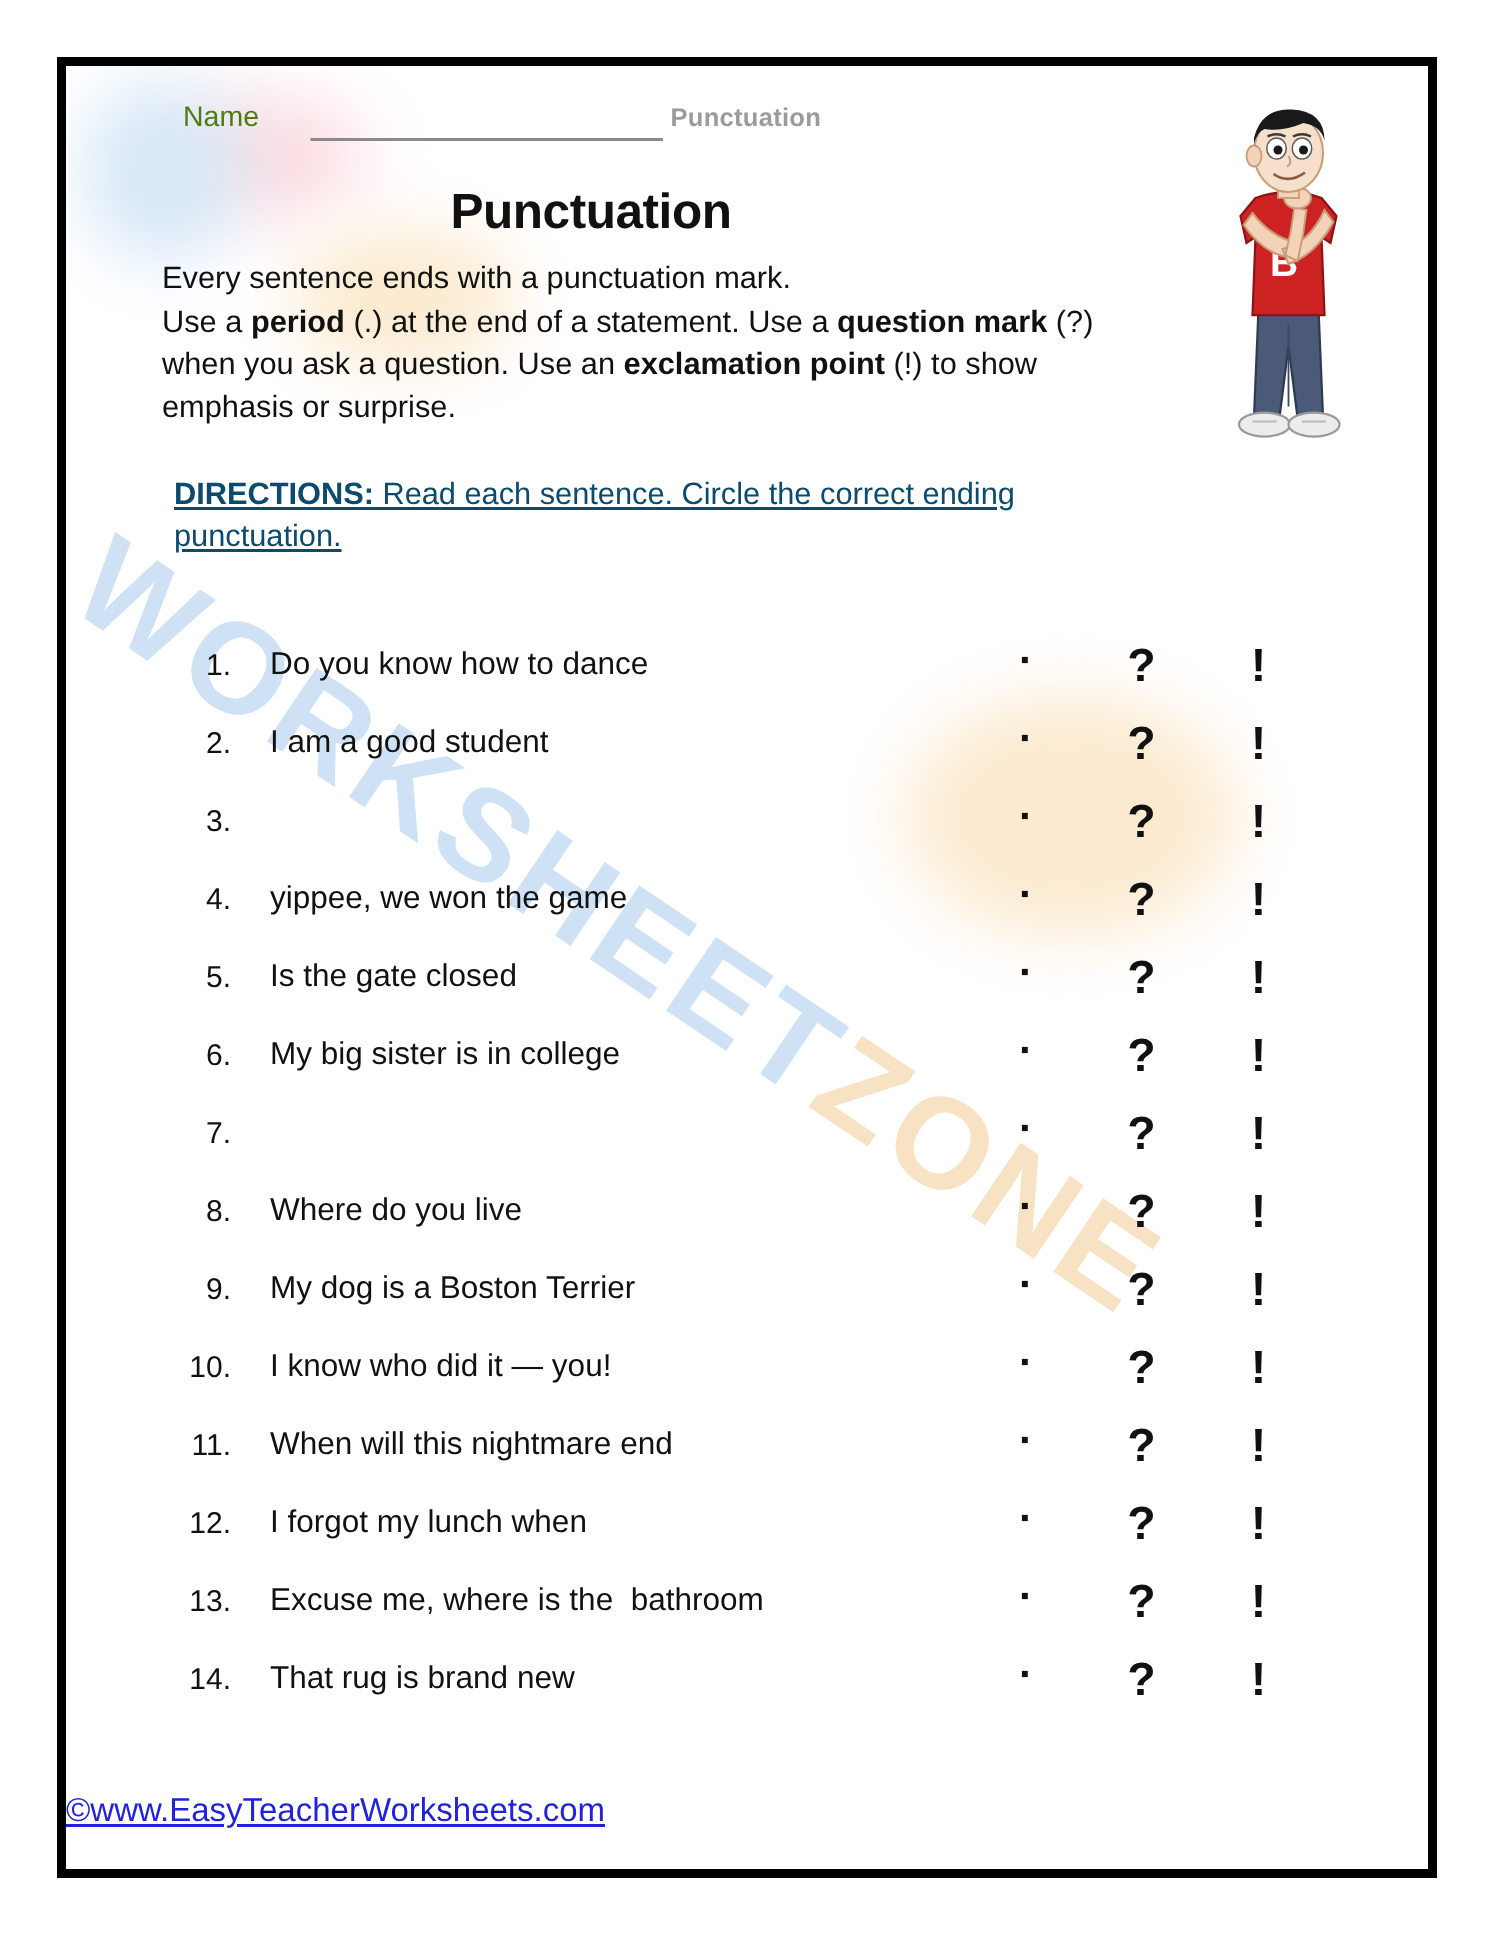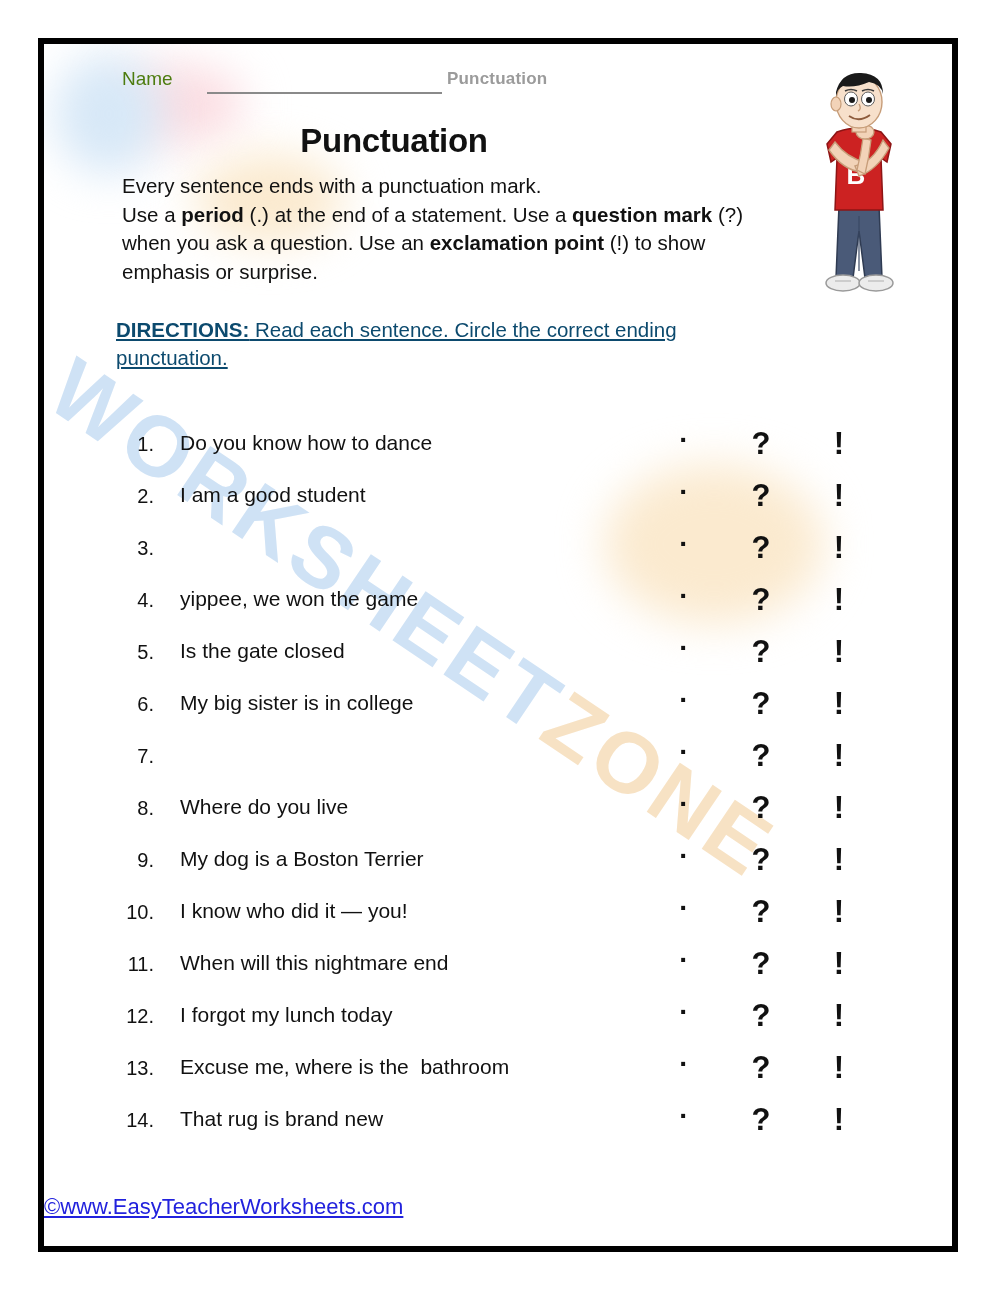--- a/index.html
+++ b/index.html
@@ -116,21 +116,21 @@
     text-align: center;
     font-size: 33px;
     font-weight: bold;
     color: #111111;
     letter-spacing: -0.3px;
   }
 
   
   #intro-paragraph {
     position: absolute;
-    left: 78px;
+    left: 64px;
     top: 128px;
     width: 650px;
     font-size: 20.5px;
     line-height: 28.5px;
     color: #111111;
   }
   #intro-paragraph b { font-weight: bold; }
 
   
   #directions-block {
@@ -367,21 +367,21 @@
           </div>
           <div class="question-row">
             <div class="q-number">11.</div>
             <div class="q-sentence">When will this nightmare end</div>
             <div class="q-opt opt-period">·</div>
             <div class="q-opt opt-question">?</div>
             <div class="q-opt opt-exclaim">!</div>
           </div>
           <div class="question-row">
             <div class="q-number">12.</div>
-            <div class="q-sentence">I forgot my lunch today</div>
+            <div class="q-sentence">I forgot my lunch when</div>
             <div class="q-opt opt-period">·</div>
             <div class="q-opt opt-question">?</div>
             <div class="q-opt opt-exclaim">!</div>
           </div>
           <div class="question-row">
             <div class="q-number">13.</div>
             <div class="q-sentence">Excuse me, where is the  bathroom</div>
             <div class="q-opt opt-period">·</div>
             <div class="q-opt opt-question">?</div>
             <div class="q-opt opt-exclaim">!</div>

